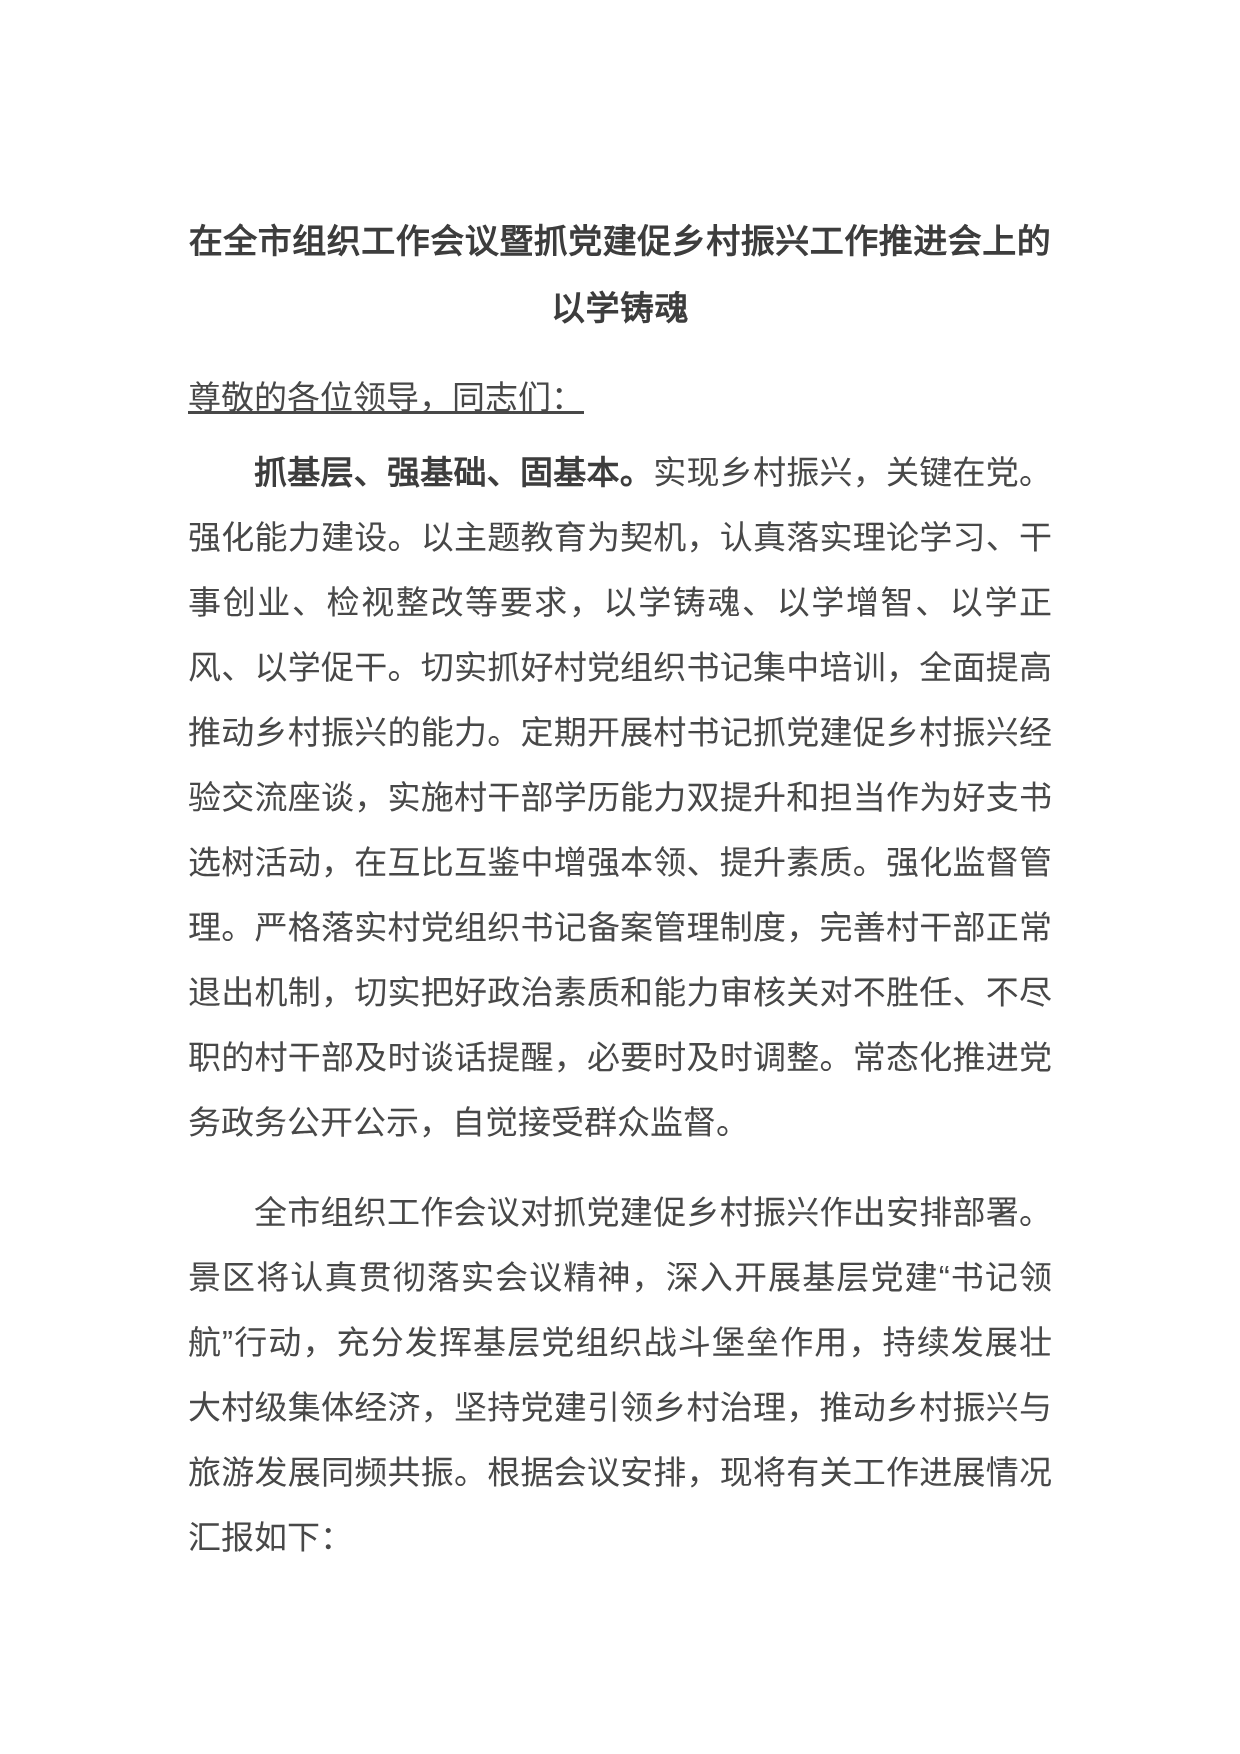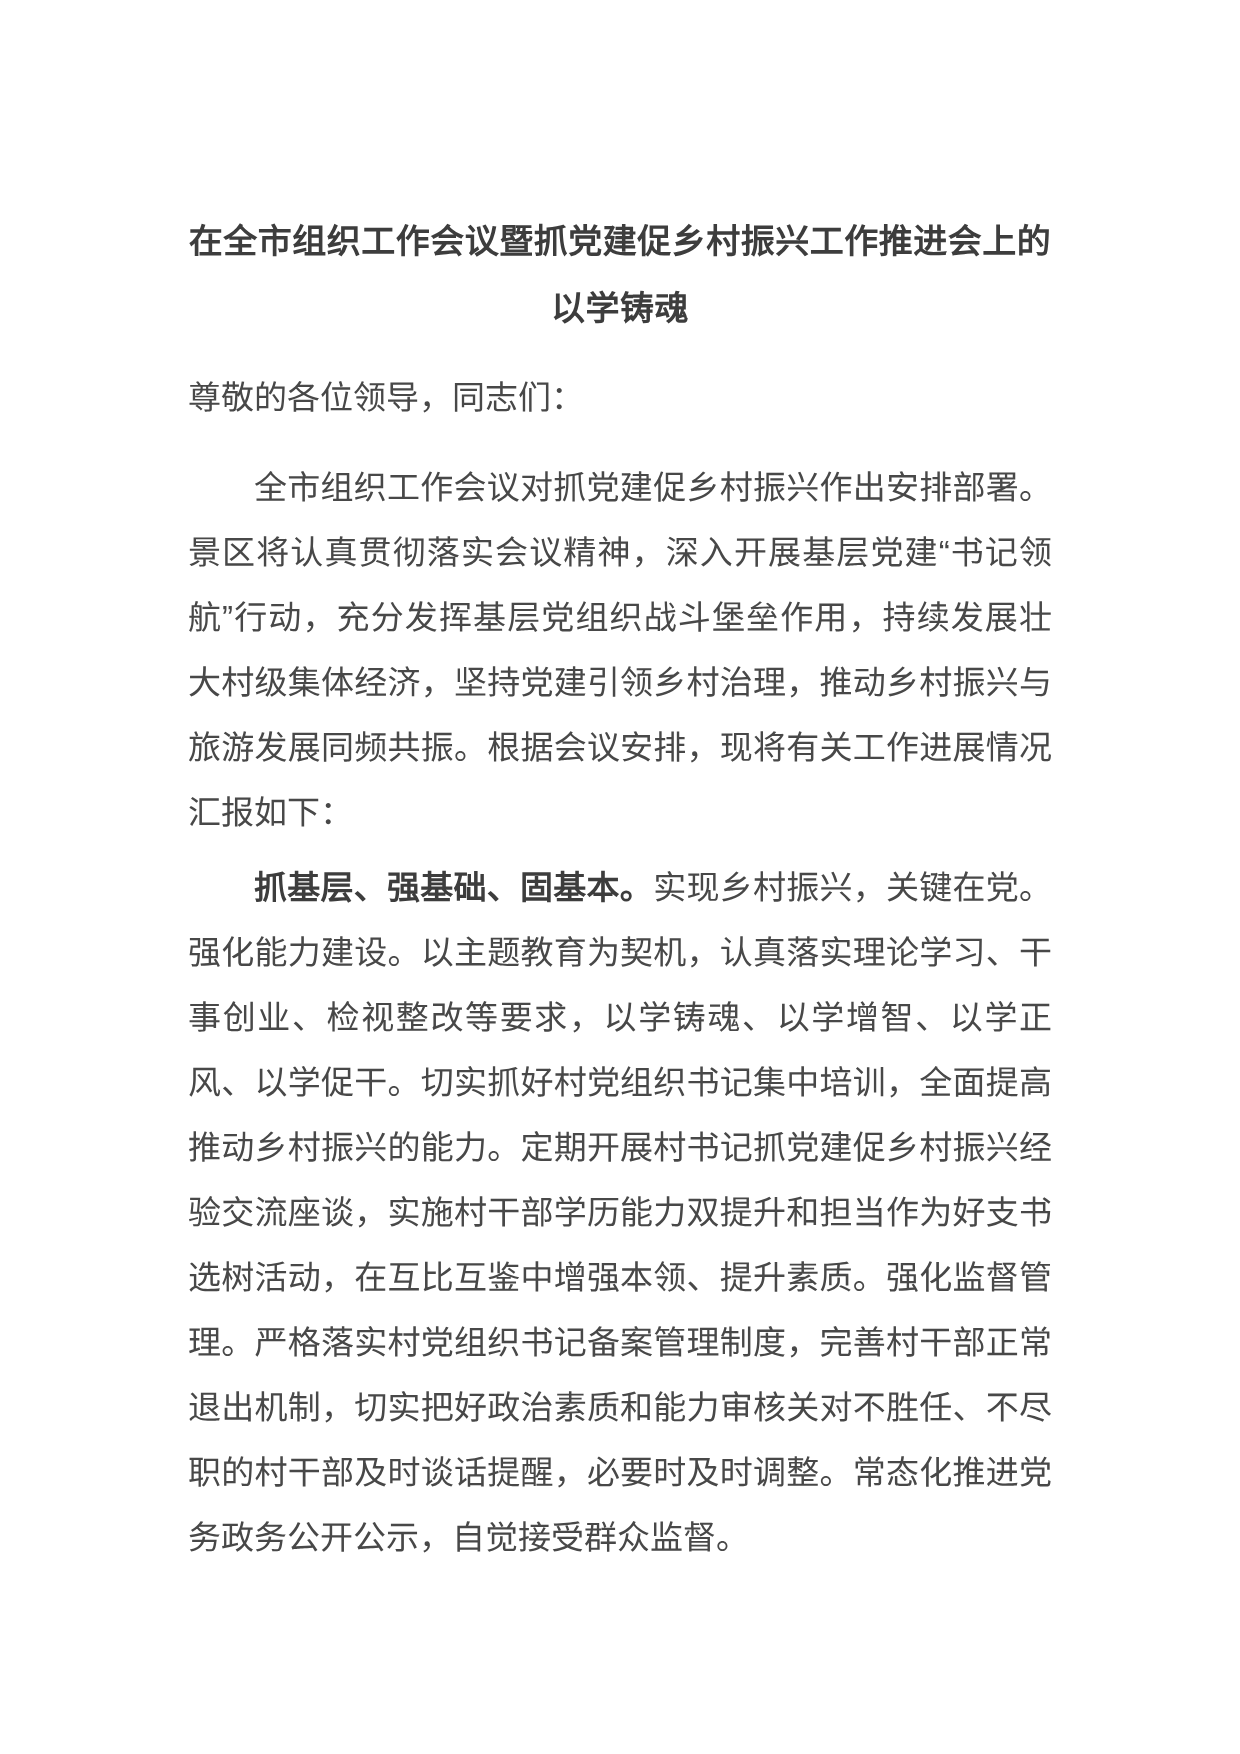--- a/index.html
+++ b/index.html
@@ -36,20 +36,21 @@
     margin: 0;
     font-size: 33px;
     line-height: 65px;
     color: #484848;
     text-align: justify;
     letter-spacing: 0px;
   }
   .salutation {
     margin-top: 13px;
     text-indent: 0;
+    text-decoration: underline;
   }
   .body-para {
     text-indent: 2em;
   }
   .para-1 { margin-top: 25px; }
   .para-2 { margin-top: 10px; }
   .bold-lead {
     font-weight: 700;
     color: #3d3d3d;
   }
@@ -59,21 +60,21 @@
 
 <div class="page">
 
   <h1 class="doc-title">
     <span class="title-line">在全市组织工作会议暨抓党建促乡村振兴工作推进会上的</span>
     <span class="title-line">以学铸魂</span>
   </h1>
 
   <p class="para salutation">尊敬的各位领导，同志们：</p>
 
+  <p class="para body-para para-2">
+    <span class="bold-lead">抓基层、强基础、固基本。</span><span class="para-text">实现乡村振兴，关键在党。强化能力建设。以主题教育为契机，认真落实理论学习、干事创业、检视整改等要求，以学铸魂、以学增智、以学正风、以学促干。切实抓好村党组织书记集中培训，全面提高推动乡村振兴的能力。定期开展村书记抓党建促乡村振兴经验交流座谈，实施村干部学历能力双提升和担当作为好支书选树活动，在互比互鉴中增强本领、提升素质。强化监督管理。严格落实村党组织书记备案管理制度，完善村干部正常退出机制，切实把好政治素质和能力审核关对不胜任、不尽职的村干部及时谈话提醒，必要时及时调整。常态化推进党务政务公开公示，自觉接受群众监督。</span>
+  </p>
+
   <p class="para body-para para-1">
     <span class="para-text">全市组织工作会议对抓党建促乡村振兴作出安排部署。景区将认真贯彻落实会议精神，深入开展基层党建“书记领航”行动，充分发挥基层党组织战斗堡垒作用，持续发展壮大村级集体经济，坚持党建引领乡村治理，推动乡村振兴与旅游发展同频共振。根据会议安排，现将有关工作进展情况汇报如下：</span>
-  </p>
-
-  <p class="para body-para para-2">
-    <span class="bold-lead">抓基层、强基础、固基本。</span><span class="para-text">实现乡村振兴，关键在党。强化能力建设。以主题教育为契机，认真落实理论学习、干事创业、检视整改等要求，以学铸魂、以学增智、以学正风、以学促干。切实抓好村党组织书记集中培训，全面提高推动乡村振兴的能力。定期开展村书记抓党建促乡村振兴经验交流座谈，实施村干部学历能力双提升和担当作为好支书选树活动，在互比互鉴中增强本领、提升素质。强化监督管理。严格落实村党组织书记备案管理制度，完善村干部正常退出机制，切实把好政治素质和能力审核关对不胜任、不尽职的村干部及时谈话提醒，必要时及时调整。常态化推进党务政务公开公示，自觉接受群众监督。</span>
   </p>
 
 </div>
 
 </body></html>

